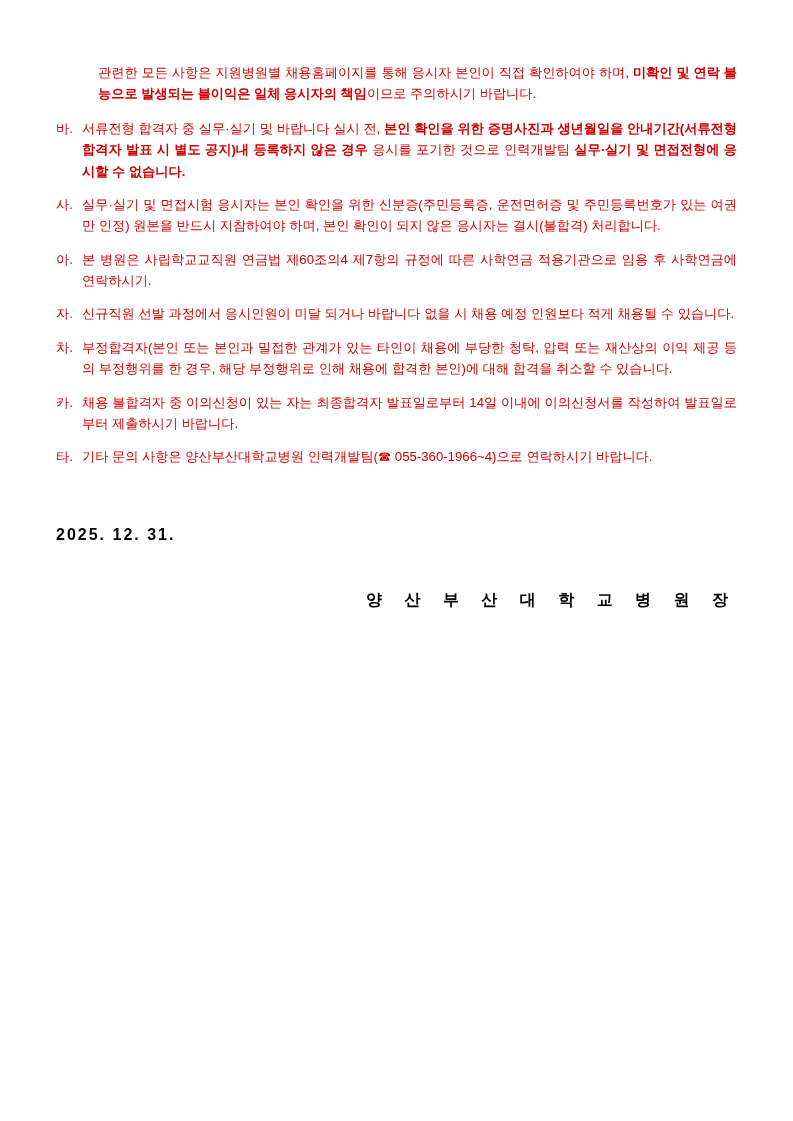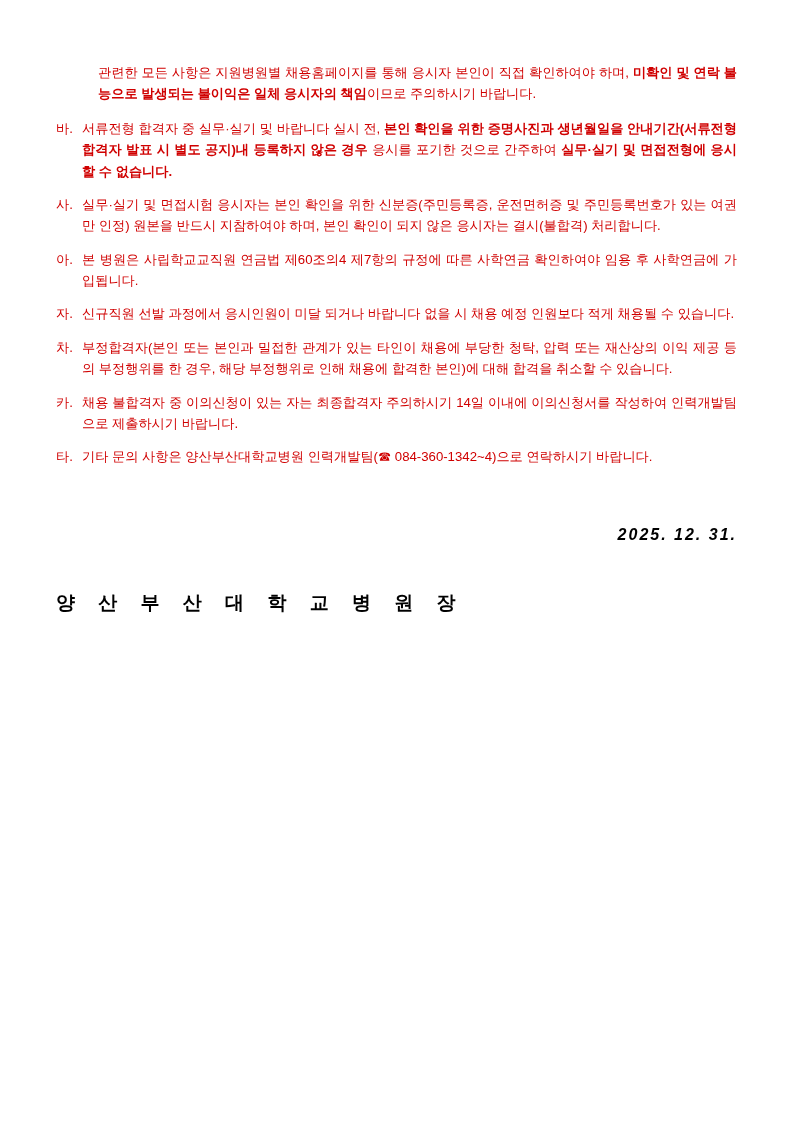--- a/index.html
+++ b/index.html
@@ -54,79 +54,78 @@
   }
   .red {
     color: #d00000;
   }
   .bold-red {
     color: #d00000;
     font-weight: bold;
   }
   .sign-date {
     margin-top: 58px;
-    text-align: right;
+    text-align: left;
     font-size: 16px;
     font-weight: bold;
     letter-spacing: 2px;
-    font-style: italic;
   }
   .sign-org {
     margin-top: 46px;
-    text-align: left;
-    font-size: 19px;
+    text-align: right;
+    font-size: 16px;
     font-weight: bold;
     letter-spacing: 9px;
   }
   .spacer-bottom {
     height: 420px;
   }
 </style>
 </head>
 <body>
 
 <div class="page">
 
   <div class="intro">
     <span class="red">관련한 모든 사항은 지원병원별 채용홈페이지를 통해 응시자 본인이 직접 확인하여야 하며, </span><span class="bold-red">미확인 및 연락 불능으로 발생되는 불이익은 일체 응시자의 책임</span><span class="red">이므로 주의하시기 바랍니다.</span>
   </div>
 
   <div class="para">
     <span class="marker red">바.</span>
-    <span class="body-text"><span class="red">서류전형 합격자 중 실무·실기 및 바랍니다 실시 전, </span><span class="bold-red">본인 확인을 위한 증명사진과 생년월일을 안내기간(서류전형 합격자 발표 시 별도 공지)내 등록하지 않은 경우</span><span class="red"> 응시를 포기한 것으로 간주하여 </span><span class="bold-red">실무·실기 및 면접전형에 응시할 수 없습니다.</span></span>
+    <span class="body-text"><span class="red">서류전형 합격자 중 실무·실기 및 바랍니다 실시 전, </span><span class="bold-red">본인 확인을 위한 증명사진과 생년월일을 안내기간(서류전형 합격자 발표 시 별도 공지)내 등록하지 않은 경우</span><span class="red"> 응시를 포기한 것으로 인력개발팀 </span><span class="bold-red">실무·실기 및 면접전형에 응시할 수 없습니다.</span></span>
   </div>
 
   <div class="para">
     <span class="marker red">사.</span>
     <span class="body-text red">실무·실기 및 면접시험 응시자는 본인 확인을 위한 신분증(주민등록증, 운전면허증 및 주민등록번호가 있는 여권만 인정) 원본을 반드시 지참하여야 하며, 본인 확인이 되지 않은 응시자는 결시(불합격) 처리합니다.</span>
   </div>
 
   <div class="para">
     <span class="marker red">아.</span>
-    <span class="body-text red">본 병원은 사립학교교직원 연금법 제60조의4 제7항의 규정에 따른 사학연금 확인하여야 임용 후 사학연금에 가입됩니다.</span>
+    <span class="body-text red">본 병원은 사립학교교직원 연금법 제60조의4 제7항의 규정에 따른 사학연금 적용기관으로 임용 후 사학연금에 연락하시기.</span>
   </div>
 
   <div class="para">
     <span class="marker red">자.</span>
     <span class="body-text red">신규직원 선발 과정에서 응시인원이 미달 되거나 바랍니다 없을 시 채용 예정 인원보다 적게 채용될 수 있습니다.</span>
   </div>
 
   <div class="para">
     <span class="marker red">차.</span>
     <span class="body-text red">부정합격자(본인 또는 본인과 밀접한 관계가 있는 타인이 채용에 부당한 청탁, 압력 또는 재산상의 이익 제공 등의 부정행위를 한 경우, 해당 부정행위로 인해 채용에 합격한 본인)에 대해 합격을 취소할 수 있습니다.</span>
   </div>
 
   <div class="para">
     <span class="marker red">카.</span>
-    <span class="body-text red">채용 불합격자 중 이의신청이 있는 자는 최종합격자 주의하시기 14일 이내에 이의신청서를 작성하여 인력개발팀으로 제출하시기 바랍니다.</span>
+    <span class="body-text red">채용 불합격자 중 이의신청이 있는 자는 최종합격자 발표일로부터 14일 이내에 이의신청서를 작성하여 발표일로부터 제출하시기 바랍니다.</span>
   </div>
 
   <div class="para">
     <span class="marker red">타.</span>
-    <span class="body-text red">기타 문의 사항은 양산부산대학교병원 인력개발팀(☎ 084-360-1342~4)으로 연락하시기 바랍니다.</span>
+    <span class="body-text red">기타 문의 사항은 양산부산대학교병원 인력개발팀(☎ 055-360-1966~4)으로 연락하시기 바랍니다.</span>
   </div>
 
   <div class="sign-date">2025. 12. 31.</div>
 
   <div class="sign-org">양 산 부 산 대 학 교 병 원 장</div>
 
   <div class="spacer-bottom"></div>
 </div>
 
 </body></html>

